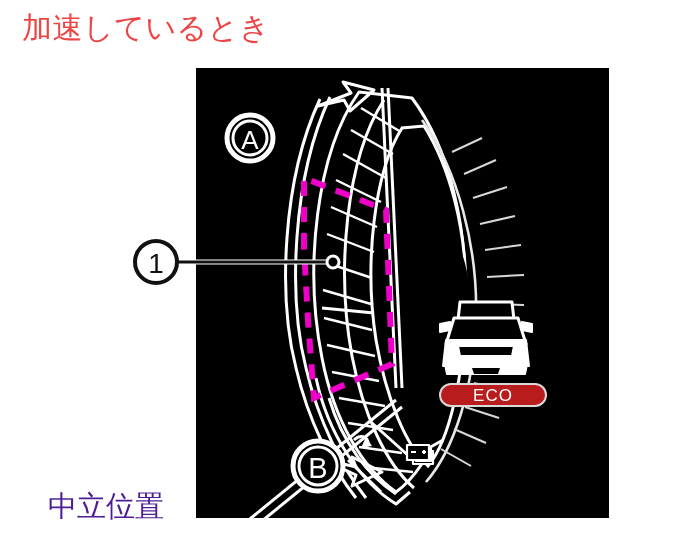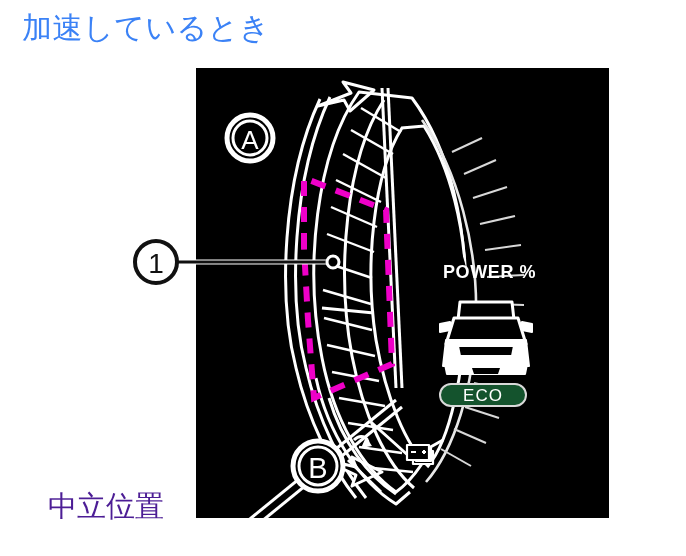--- a/index.html
+++ b/index.html
@@ -16,21 +16,21 @@
     -webkit-font-smoothing: antialiased;
   }
 
   
   #page-title {
     position: absolute;
     left: 22px;
     top: 8px;
     font-size: 30px;
     line-height: 40px;
-    color: #3b82f6;
+    color: #ef4444;
     letter-spacing: 0.5px;
     white-space: nowrap;
     font-family: "DejaVu Sans", "Liberation Sans", sans-serif;
   }
 
   
   #neutral-caption {
     position: absolute;
     left: 48px;
     top: 488px;
@@ -81,25 +81,25 @@
     font-size: 18px;
     font-weight: bold;
     color: #ffffff;
     letter-spacing: 0.6px;
     white-space: nowrap;
   }
   #eco-badge {
     position: absolute;
     left: 243px;
     top: 315px;
-    width: 88px;
+    width: 108px;
     height: 24px;
     border: 2px solid #d9d9d9;
     border-radius: 12px;
-    background: #14532d;
+    background: #b91c1c;
     color: #ffffff;
     font-size: 17px;
     line-height: 22px;
     text-align: center;
     letter-spacing: 1px;
     box-sizing: border-box;
   }
 </style>
 </head>
 <body>
@@ -232,21 +232,20 @@
                  L 190 142
                  L 196 296
                  L 118 330
                  L 112 252
                  Z"></path>
       </g>
 
     </g>
   </svg>
 
-  <div id="power-label">POWER %</div>
 
   <svg style="position:absolute;left:240px;top:222px;width:100px;height:90px;" viewBox="0 0 100 90">
     <g fill="#ffffff" stroke="#ffffff" stroke-width="1.5" stroke-linejoin="round">
 
       <path d="M 24 12 L 76 12 L 78 30 L 22 30 Z" fill="#000000" stroke="#ffffff" stroke-width="3"></path>
 
       <path d="M 18 28 L 82 28 L 90 54 L 10 54 Z" fill="#000000" stroke="#ffffff" stroke-width="3"></path>
 
       <path d="M 10 50 L 90 50 L 93 76 L 7 76 Z" fill="#ffffff" stroke="#ffffff" stroke-width="2"></path>
 

